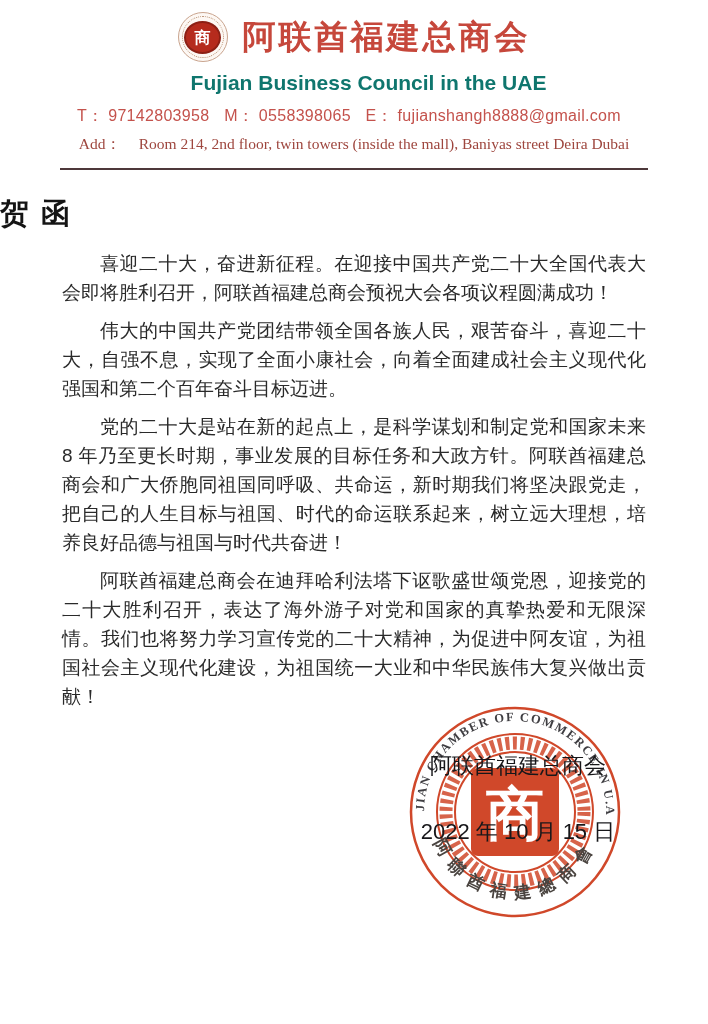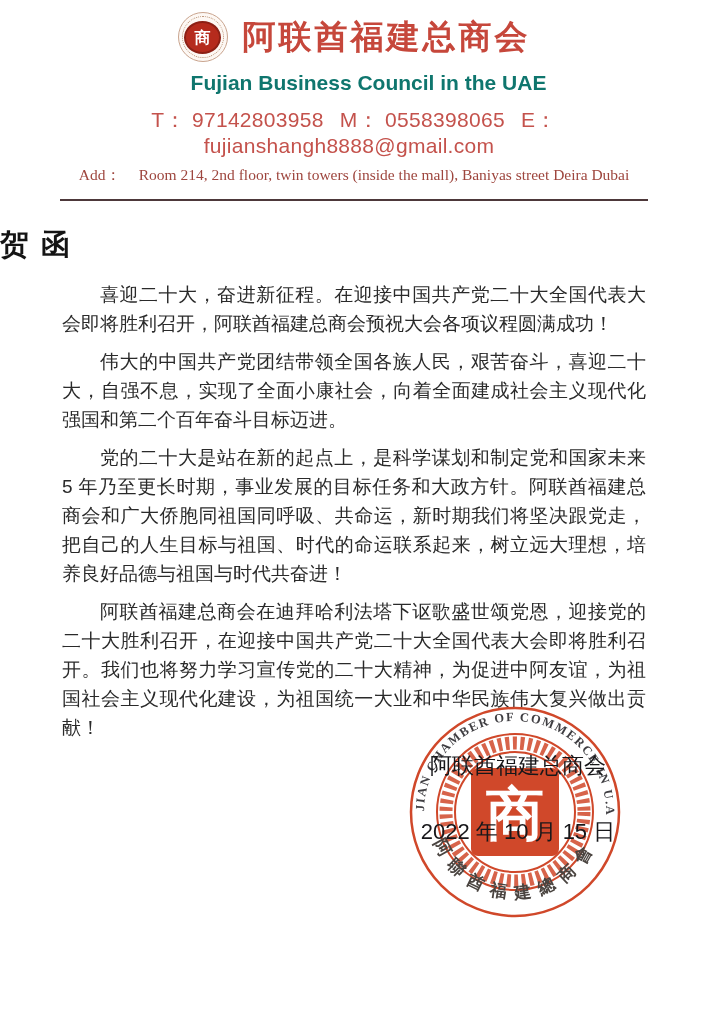--- a/index.html
+++ b/index.html
@@ -31,21 +31,21 @@
     display:flex; align-items:center; justify-content:center;
   }
   .org-cn {
     margin:0; font-size:33px; font-weight:700; letter-spacing:3px;
     color:#c6473b;
   }
   .org-en {
     margin:9px 0 0 0; font-size:21px; font-weight:700; color:#0f766e;padding-left:29px;
   }
   .contact-line {
-    margin-top:11px; font-size:21px; color:#c4524c; letter-spacing:0.3px;
+    margin-top:11px; font-size:16px; color:#c4524c; letter-spacing:0.3px;
   }
   .contact-line .val { margin-right:10px; }
   .address-line {
     margin-top:7px; font-size:15.5px; color:#9e463e;
     font-family:"Liberation Serif", serif;
   }
   .address-line .lbl { margin-right:14px; }
   .divider {
     border:none; border-top:2.5px solid #4d383a;
     margin:13px 60px 0 60px;
@@ -103,22 +103,22 @@
     </div>
   </header>
 
   <hr class="divider">
 
   <main>
     <h3 class="letter-title">贺 函</h3>
     <div class="letter-body">
       <p>喜迎二十大，奋进新征程。在迎接中国共产党二十大全国代表大会即将胜利召开，阿联酋福建总商会预祝大会各项议程圆满成功！</p>
       <p>伟大的中国共产党团结带领全国各族人民，艰苦奋斗，喜迎二十大，自强不息，实现了全面小康社会，向着全面建成社会主义现代化强国和第二个百年奋斗目标迈进。</p>
-      <p>党的二十大是站在新的起点上，是科学谋划和制定党和国家未来 5 年乃至更长时期，事业发展的目标任务和大政方针。阿联酋福建总商会和广大侨胞同祖国同呼吸、共命运，新时期我们将坚决跟党走，把自己的人生目标与祖国、时代的命运联系起来，树立远大理想，培养良好品德与祖国与时代共奋进！</p>
-      <p>阿联酋福建总商会在迪拜哈利法塔下讴歌盛世颂党恩，迎接党的二十大胜利召开，在迎接中国共产党二十大全国代表大会即将胜利召开。我们也将努力学习宣传党的二十大精神，为促进中阿友谊，为祖国社会主义现代化建设，为祖国统一大业和中华民族伟大复兴做出贡献！</p>
+      <p>党的二十大是站在新的起点上，是科学谋划和制定党和国家未来 8 年乃至更长时期，事业发展的目标任务和大政方针。阿联酋福建总商会和广大侨胞同祖国同呼吸、共命运，新时期我们将坚决跟党走，把自己的人生目标与祖国、时代的命运联系起来，树立远大理想，培养良好品德与祖国与时代共奋进！</p>
+      <p>阿联酋福建总商会在迪拜哈利法塔下讴歌盛世颂党恩，迎接党的二十大胜利召开，表达了海外游子对党和国家的真挚热爱和无限深情。我们也将努力学习宣传党的二十大精神，为促进中阿友谊，为祖国社会主义现代化建设，为祖国统一大业和中华民族伟大复兴做出贡献！</p>
     </div>
   </main>
 
   <div class="sig-area">
 
     <svg class="seal-svg" viewBox="0 0 216 216" xmlns="http://www.w3.org/2000/svg" xmlns:xlink="http://www.w3.org/1999/xlink">
       <defs>
         <path id="arcTop" d="M 17,108 A 91,91 0 0 1 199,108"></path>
         <path id="arcBottom" d="M 22,108 A 86,86 0 0 0 194,108"></path>
       </defs>

